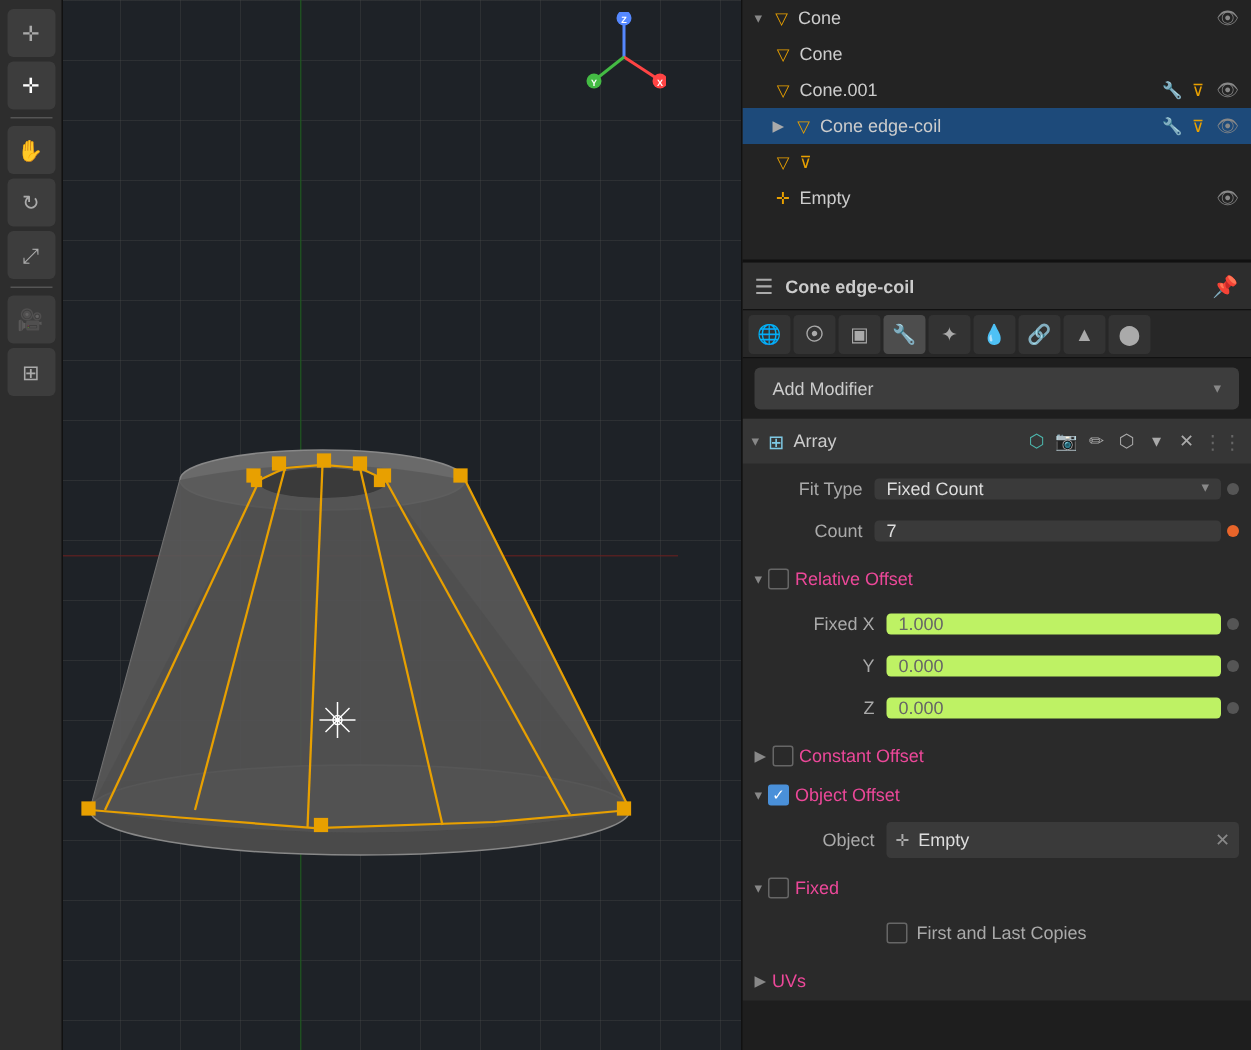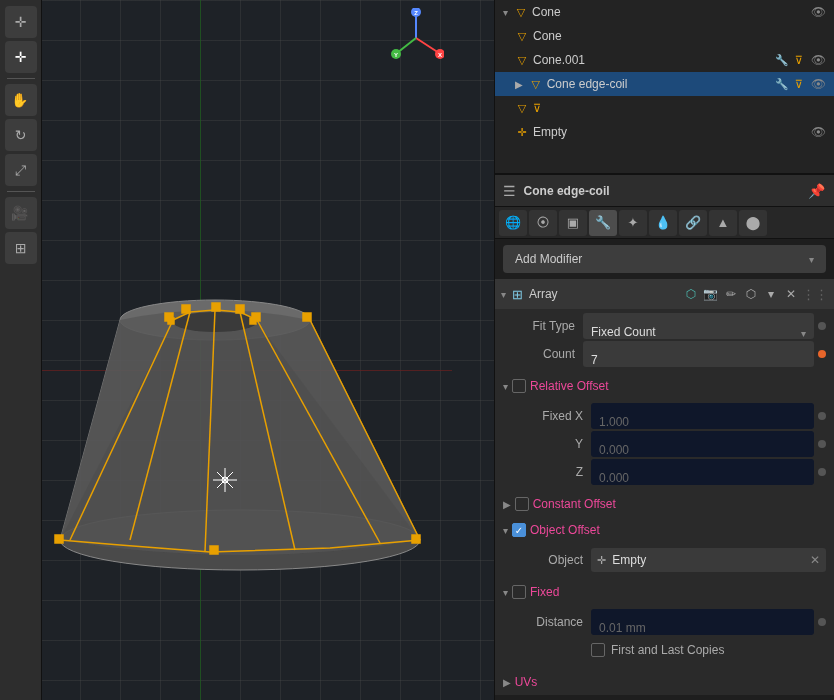--- a/index.html
+++ b/index.html
@@ -200,40 +200,40 @@
     .prop-label {
       width: 80px;
       text-align: right;
       padding-right: 8px;
       color: #aaa;
       font-size: 12px;
     }
 
     .prop-value {
       flex: 1;
-      height: 26px;
+      height: 14px;
       background: #3a3a3a;
       border: none;
       border-radius: 3px;
       color: #ddd;
       font-size: 12px;
       padding: 0 8px;
       display: flex;
-      align-items: flex-end;
+      align-items: flex-start;
     }
 
     .prop-value.dropdown {
       cursor: pointer;
       justify-content: space-between;
     }
     .prop-value.number {
       cursor: ew-resize;
     }
     .prop-value.disabled {
-      background: #0f172a;
+      background: #bef264;
       color: #666;
     }
 
     .prop-dot {
       width: 8px;
       height: 8px;
       border-radius: 50%;
       background: #555;
       margin-left: 4px;
       flex-shrink: 0;
@@ -599,27 +599,20 @@
 
         <div>
           <div class="sub-section-header">
             <span class="sub-section-arrow">▾</span>
             <div class="sub-section-check"></div>
             <span class="sub-section-label">Fixed</span>
           </div>
 
           <div class="indent-content prop-section">
 
-            <div class="prop-row">
-              <span class="prop-label">Distance</span>
-              <div class="prop-value number disabled">
-                <span>0.01 mm</span>
-              </div>
-              <span class="prop-dot"></span>
-            </div>
 
             <div class="prop-row">
               <span style="width:80px;"></span>
               <div class="sub-section-check" style="margin-right:6px;"></div>
               <span style="font-size:12px;color:#aaa;">First and Last Copies</span>
             </div>
           </div>
         </div>
 
         <div>

